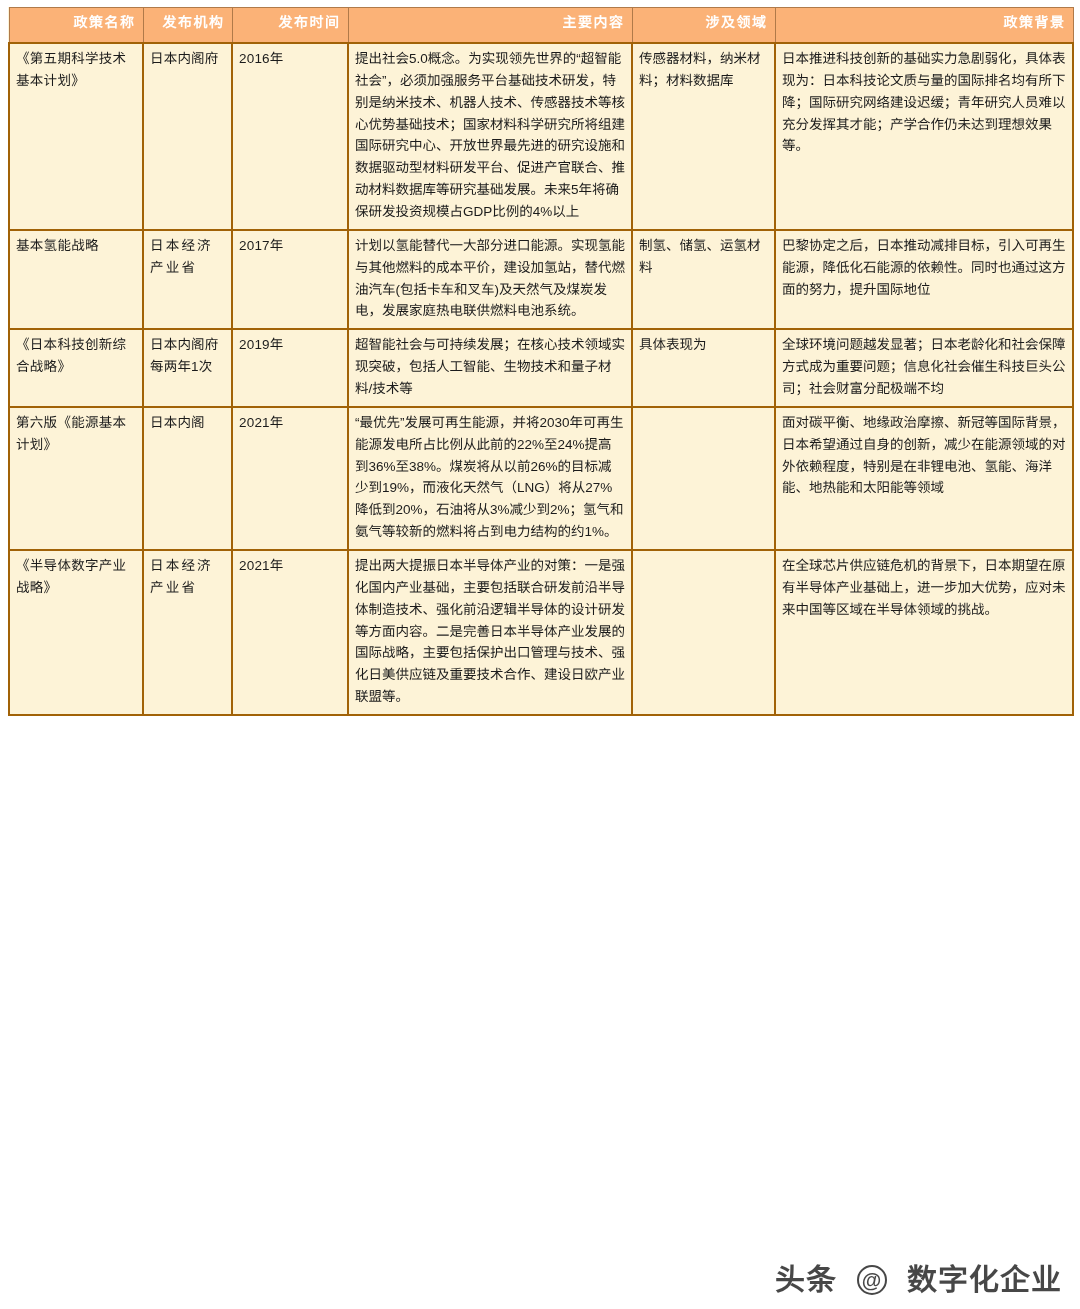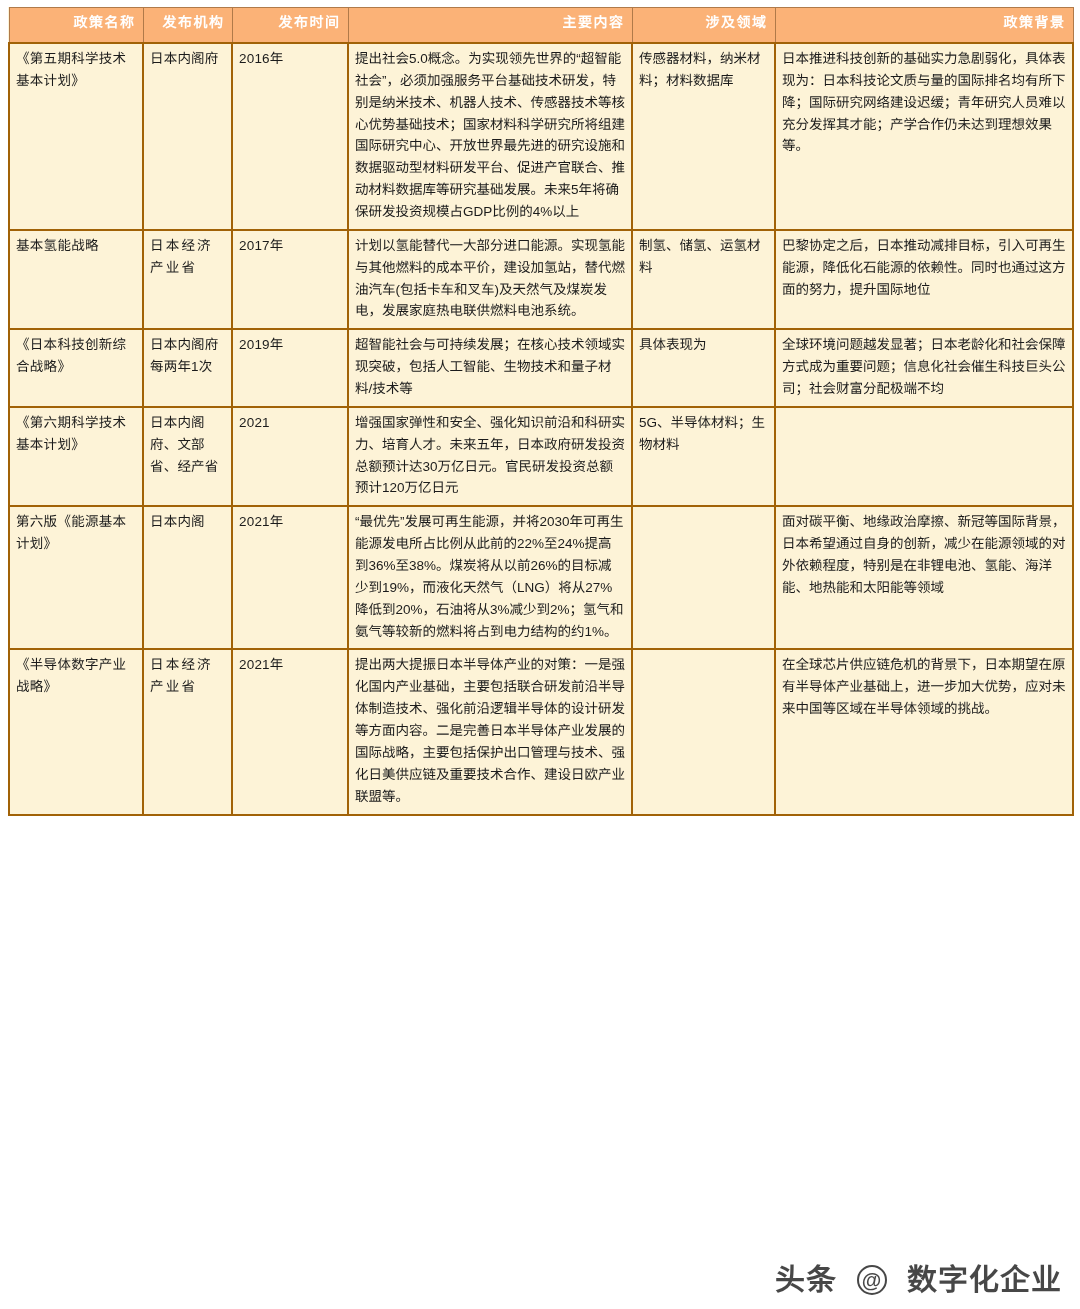--- a/index.html
+++ b/index.html
@@ -150,28 +150,20 @@
       <tr>
         <td class="cell-name">《日本科技创新综合战略》</td>
         <td class="cell-org">日本内阁府每两年1次</td>
         <td class="cell-time">2019年</td>
         <td class="cell-main">超智能社会与可持续发展；在核心技术领域实现突破，包括人工智能、生物技术和量子材料/技术等</td>
         <td class="cell-field">具体表现为</td>
         <td class="cell-bg">全球环境问题越发显著；日本老龄化和社会保障方式成为重要问题；信息化社会催生科技巨头公司；社会财富分配极端不均</td>
       </tr>
 
 
-      <tr>
-        <td class="cell-name">《第六期科学技术基本计划》</td>
-        <td class="cell-org">日本内阁府、文部省、经产省</td>
-        <td class="cell-time">2021</td>
-        <td class="cell-main">增强国家弹性和安全、强化知识前沿和科研实力、培育人才。未来五年，日本政府研发投资总额预计达30万亿日元。官民研发投资总额预计120万亿日元</td>
-        <td class="cell-field">5G、半导体材料；生物材料</td>
-        <td class="cell-bg empty-cell"></td>
-      </tr>
 
       <tr>
         <td class="cell-name">第六版《能源基本计划》</td>
         <td class="cell-org">日本内阁</td>
         <td class="cell-time">2021年</td>
         <td class="cell-main">“最优先”发展可再生能源，并将2030年可再生能源发电所占比例从此前的22%至24%提高到36%至38%。煤炭将从以前26%的目标减少到19%，而液化天然气（LNG）将从27%降低到20%，石油将从3%减少到2%；氢气和氨气等较新的燃料将占到电力结构的约1%。</td>
         <td class="cell-field empty-cell"></td>
         <td class="cell-bg">面对碳平衡、地缘政治摩擦、新冠等国际背景，日本希望通过自身的创新，减少在能源领域的对外依赖程度，特别是在非锂电池、氢能、海洋能、地热能和太阳能等领域</td>
       </tr>
 

